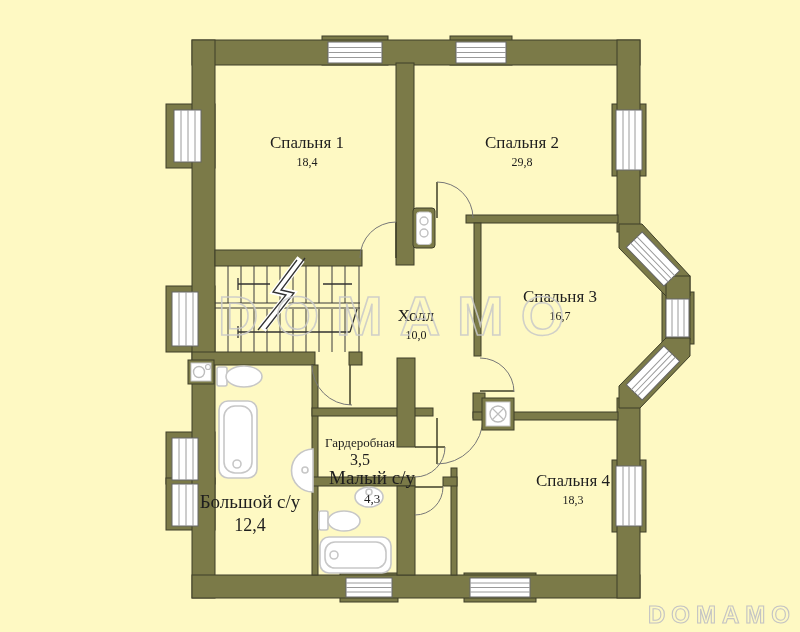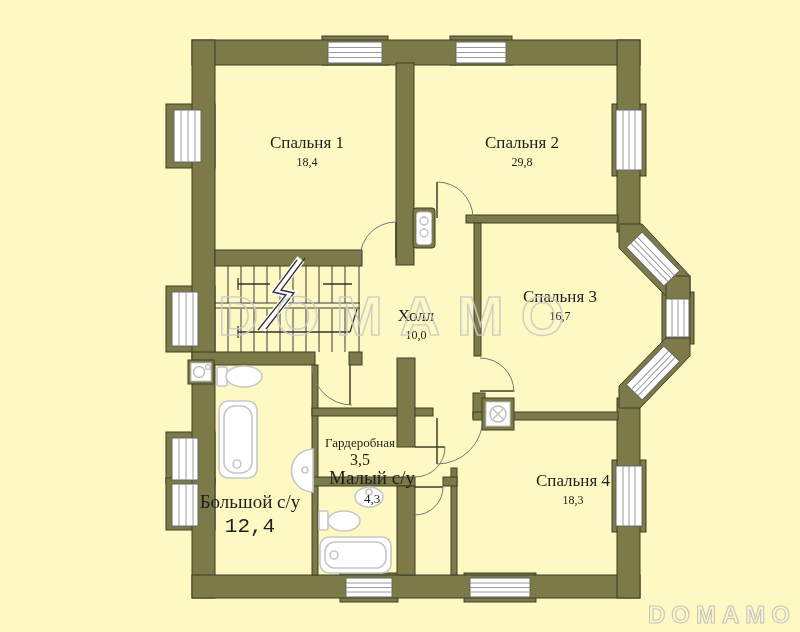--- a/index.html
+++ b/index.html
@@ -238,21 +238,21 @@
   <div class="lbl fs17" style="left:416px;top:288px;margin-top:19px;">
     <div>Холл</div>
     <div class="area fs16">10,0</div>
   </div>
   <div class="lbl fs13" style="left:360px;top:436px;">
     <div>Гардеробная</div>
     <div class="area fs12" style="margin-top:3px;">3,5</div>
   </div>
   <div class="lbl fs19" style="left:250px;top:492px;">
     <div>Большой с/у</div>
-    <div class="area fs17" style="font-size:21px;font-family:Liberation Mono, monospace;">12,4</div>
+    <div class="area fs17" style="font-size:18px;">12,4</div>
   </div>
   <div class="lbl fs19" style="left:372px;top:468px;">
     <div>Малый с/у</div>
     <div class="area" style="font-size:13px;">4,3</div>
   </div>
   <div class="lbl fs17" style="left:527px;top:472px;margin-left:46px;">
     <div>Спальня 4</div>
     <div class="area fs16">18,3</div>
   </div>
 

